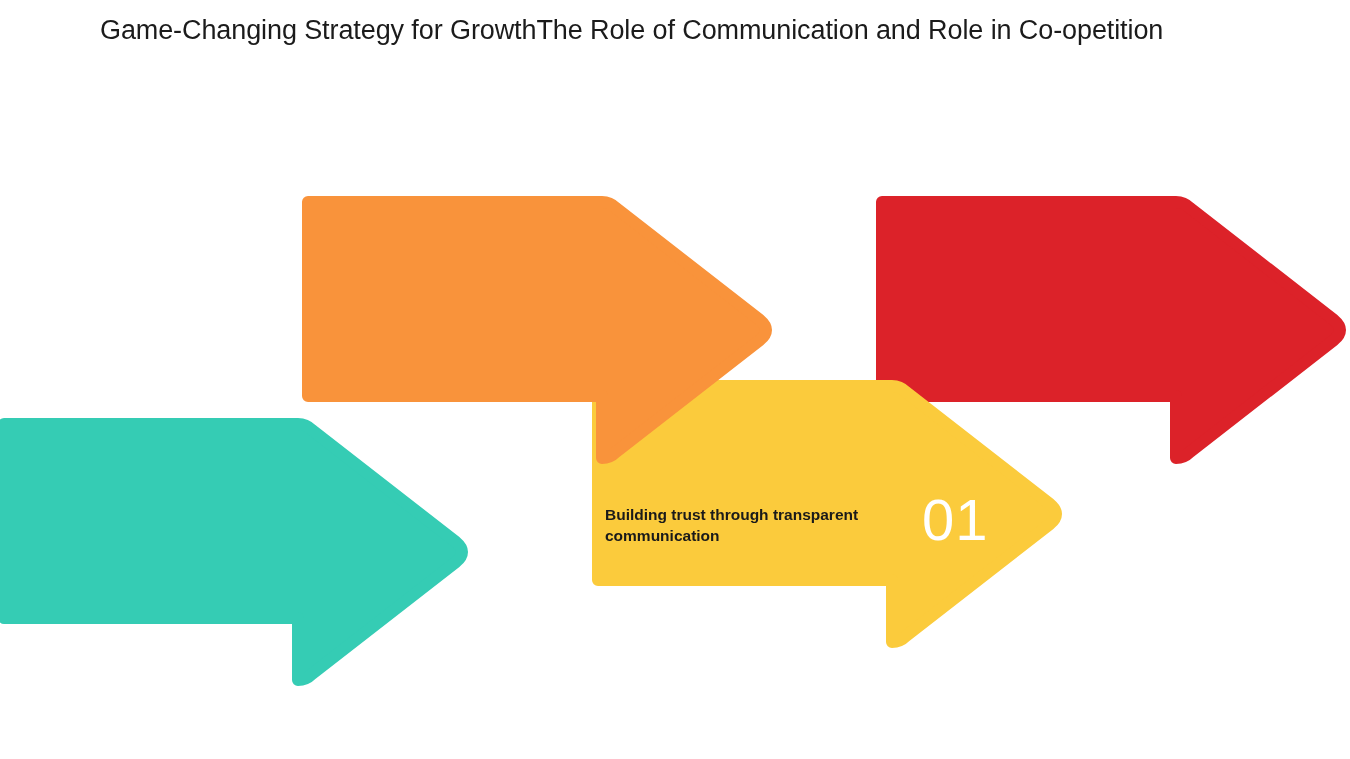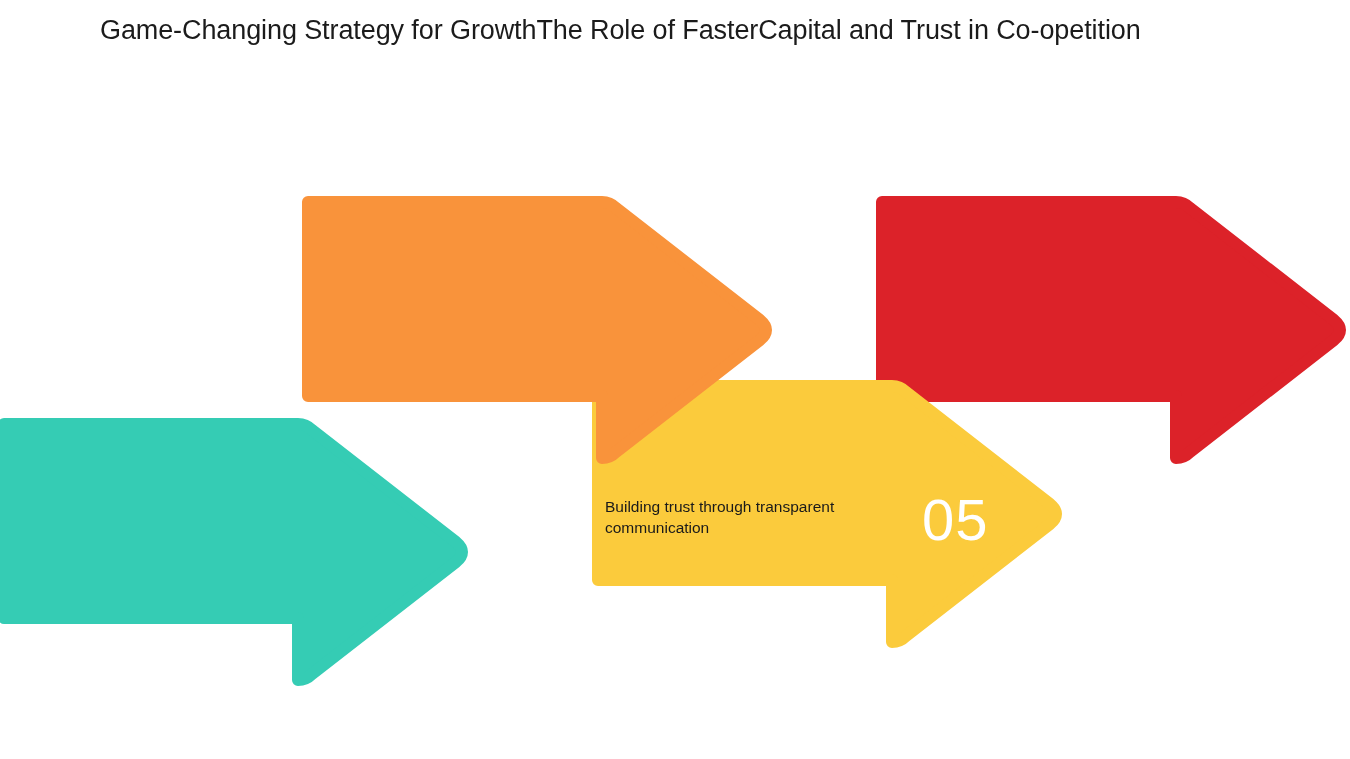--- a/index.html
+++ b/index.html
@@ -75,29 +75,29 @@
     font-family: "Liberation Sans", sans-serif;
     font-weight: 300;
     letter-spacing: 1px;
   }
 
   
   #step-01 { left: -2px;  top: 418px; z-index: 30; }
   #step-02 { left: 302px; top: 196px; z-index: 20; }
   #step-03 { left: 592px; top: 380px; z-index: 15; }
   #step-04 { left: 876px; top: 196px; z-index: 10; }
-  #step-02 .label { left: 303px; top: 300px; width: 300px; }
+  #step-02 .label { left: 303px; top: 308px; width: 300px; font-weight: bold; }
   #step-02 .num { left: 620px;  top: 295px; }
 </style>
 </head>
 <body style="background: rgb(255, 255, 255);">
 
 <div id="canvas">
 
-  <div class="title" style="color: rgb(27, 27, 27);">Game-Changing Strategy for GrowthThe Role of FasterCapital and Trust in Co-opetition</div>
+  <div class="title" style="color: rgb(27, 27, 27);">Game-Changing Strategy for GrowthThe Role of Communication and Role in Co-opetition</div>
 
   <div class="step" id="step-04">
     <svg width="474" height="268" viewBox="0 0 474 268">
       <path d="M 6 6
                L 300 6
                Q 300 6 300 6
                L 300 6
                Q 300 6 300 6
                L 300 6
                L 300 6
@@ -137,21 +137,21 @@
                Q 308 6 314 12
                L 458 124
                Q 470 134 458 144
                L 314 256
                Q 308 262 300 262
                L 300 200
                L 6 200
                Z" fill="#F9933B" stroke="#F9933B" stroke-width="12" stroke-linejoin="round"></path>
     </svg>
     <div class="label" style="color: rgb(26, 26, 26);">Building trust through transparent communication</div>
-    <div class="num" style="color: rgb(255, 255, 255);">05</div>
+    <div class="num" style="color: rgb(255, 255, 255);">01</div>
   </div>
 
   <div class="step" id="step-01">
     <svg width="474" height="268" viewBox="0 0 474 268">
       <path d="M 6 6
                L 300 6
                Q 308 6 314 12
                L 458 124
                Q 470 134 458 144
                L 314 256

